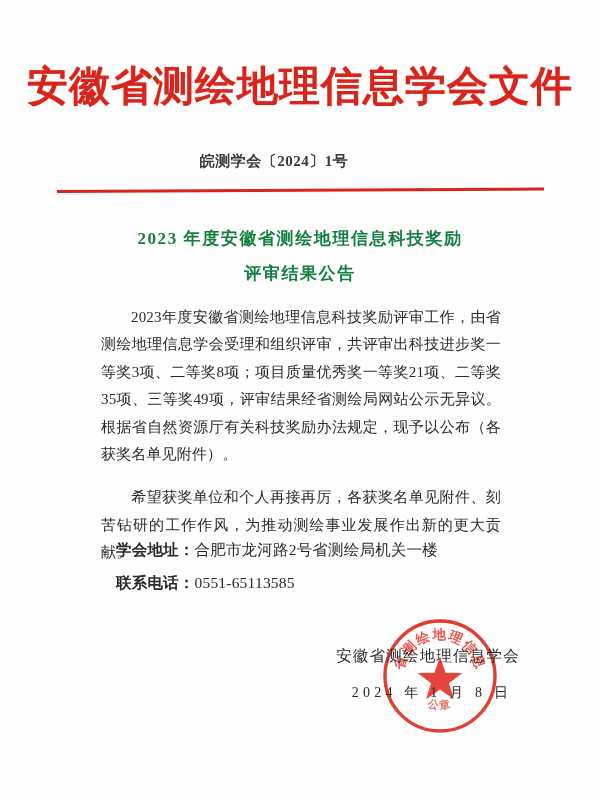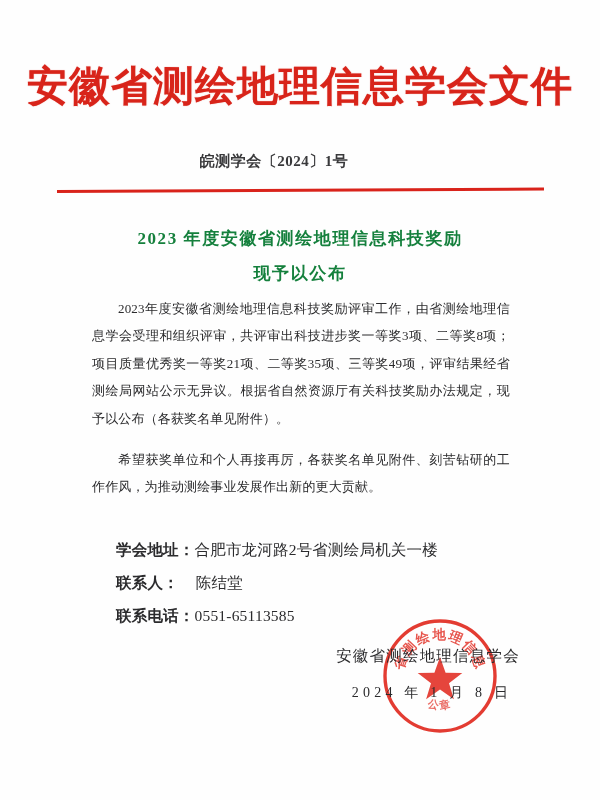--- a/index.html
+++ b/index.html
@@ -79,27 +79,27 @@
   .doc-title div { white-space: nowrap; }
 
   
   .body-block {
     position: absolute;
     top: 288px;
     left: 85px;
     width: 432px;
   }
   .para {
-    font-size: 13px;
+    font-size: 15px;
     color: #2b2b2d;
     line-height: 27.4px;
     text-align: justify;
     text-justify: inter-ideograph;
     letter-spacing: 0.15px;
-    margin: 7px;
+    margin: 16px;
   }
   .para + .para { margin-top: 14px; }
   .para .indent { display: inline-block; width: 2em; }
 
   
   .contact-block {
     position: absolute;
     top: 533px;
     left: 85px;
     width: 430px;
@@ -161,31 +161,30 @@
   <div class="doc-header">
     <div class="doc-header-title">安徽省测绘地理信息学会文件</div>
   </div>
 
   <div class="doc-number">皖测学会〔2024〕1号</div>
 
   <div class="red-rule"></div>
 
   <div class="doc-title">
     <div>2023 年度安徽省测绘地理信息科技奖励</div>
-    <div>现予以公布</div>
+    <div>评审结果公告</div>
   </div>
 
   <div class="body-block">
     <p class="para"><span class="indent"></span><span>2023年度安徽省测绘地理信息科技奖励评审工作，由省测绘地理信息学会受理和组织评审，共评审出科技进步奖一等奖3项、二等奖8项；项目质量优秀奖一等奖21项、二等奖35项、三等奖49项，评审结果经省测绘局网站公示无异议。根据省自然资源厅有关科技奖励办法规定，现予以公布（各获奖名单见附件）。</span></p>
     <p class="para"><span class="indent"></span><span>希望获奖单位和个人再接再厉，各获奖名单见附件、刻苦钻研的工作作风，为推动测绘事业发展作出新的更大贡献。</span></p>
   </div>
 
   <div class="contact-block">
     <div class="contact-row"><span class="c-label">学会地址：</span><span>合肥市龙河路2号省测绘局机关一楼</span></div>
-    <div class="contact-row"><span class="c-label">联系人：</span><span class="c-gap"></span><span>陈结堂</span></div>
     <div class="contact-row"><span class="c-label">联系电话：</span><span>0551-65113585</span></div>
   </div>
 
   <div class="seal">
     <svg viewBox="0 0 118 118" xmlns="http://www.w3.org/2000/svg">
       <defs>
         <path id="sealArc" d="M 22,59 A 37,37 0 0 1 96,59" fill="none"></path>
         <path id="sealArcBottom" d="M 26,59 A 33,33 0 0 0 92,59" fill="none"></path>
       </defs>
       <circle cx="59" cy="59" r="55" fill="none" stroke="#e23127" stroke-width="3.4" opacity="0.95"></circle>

